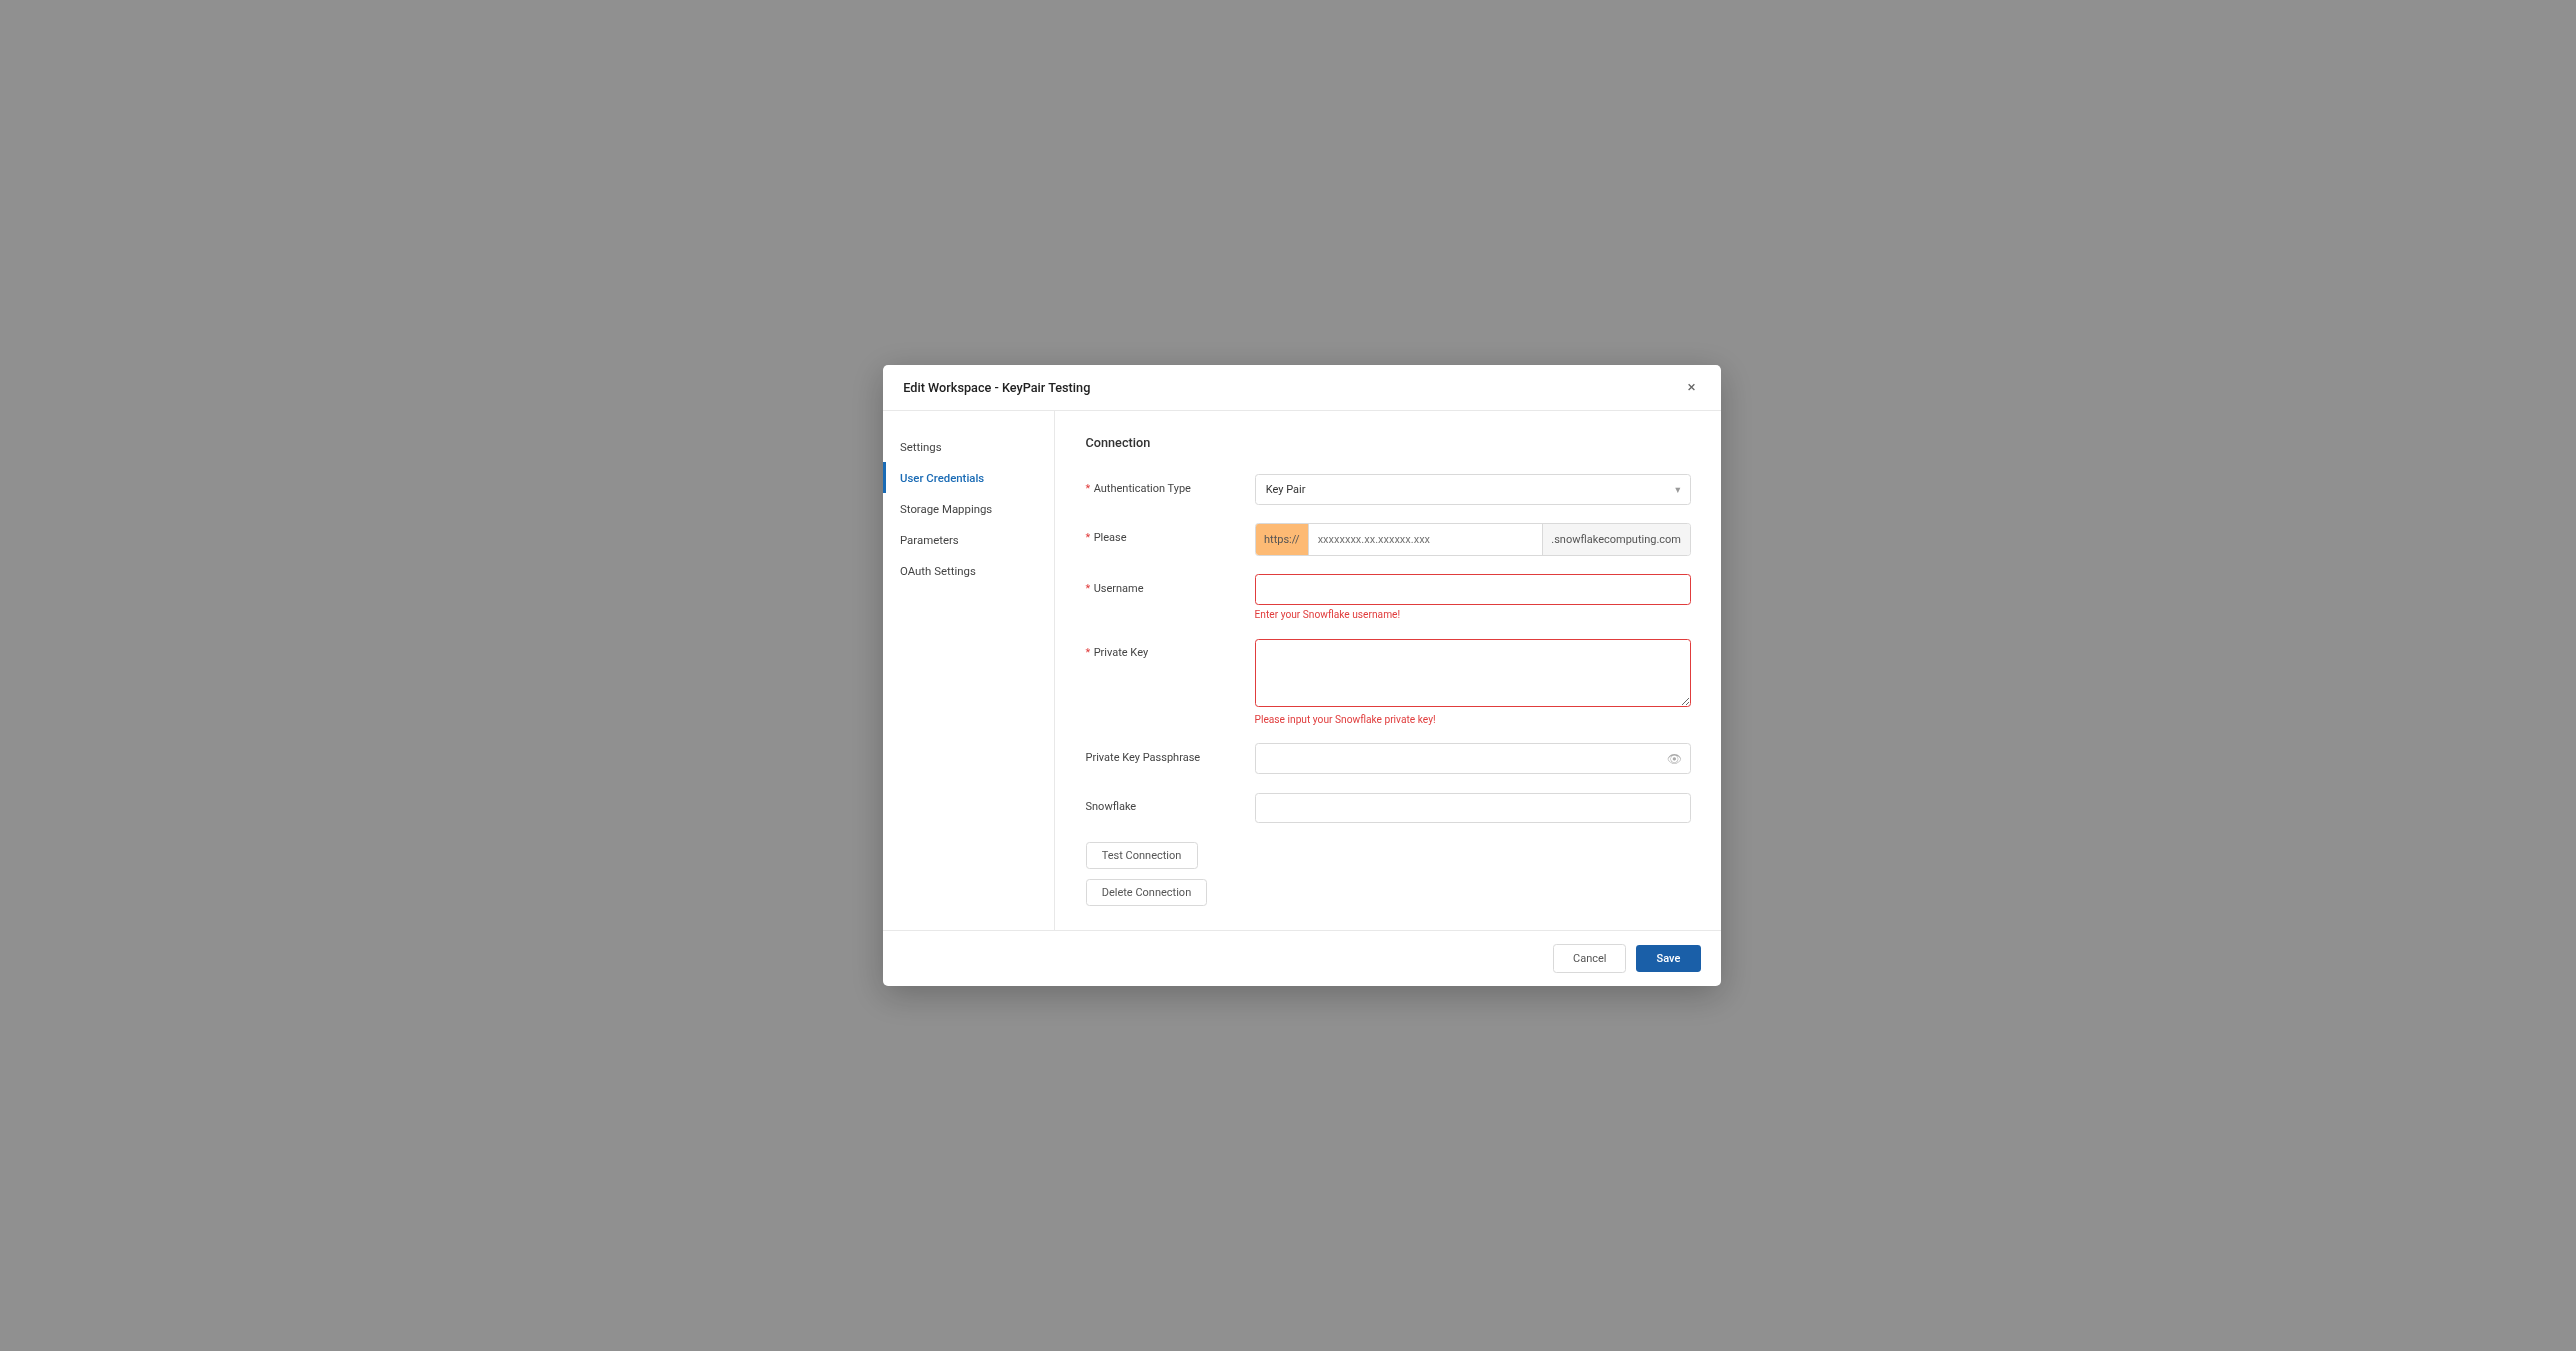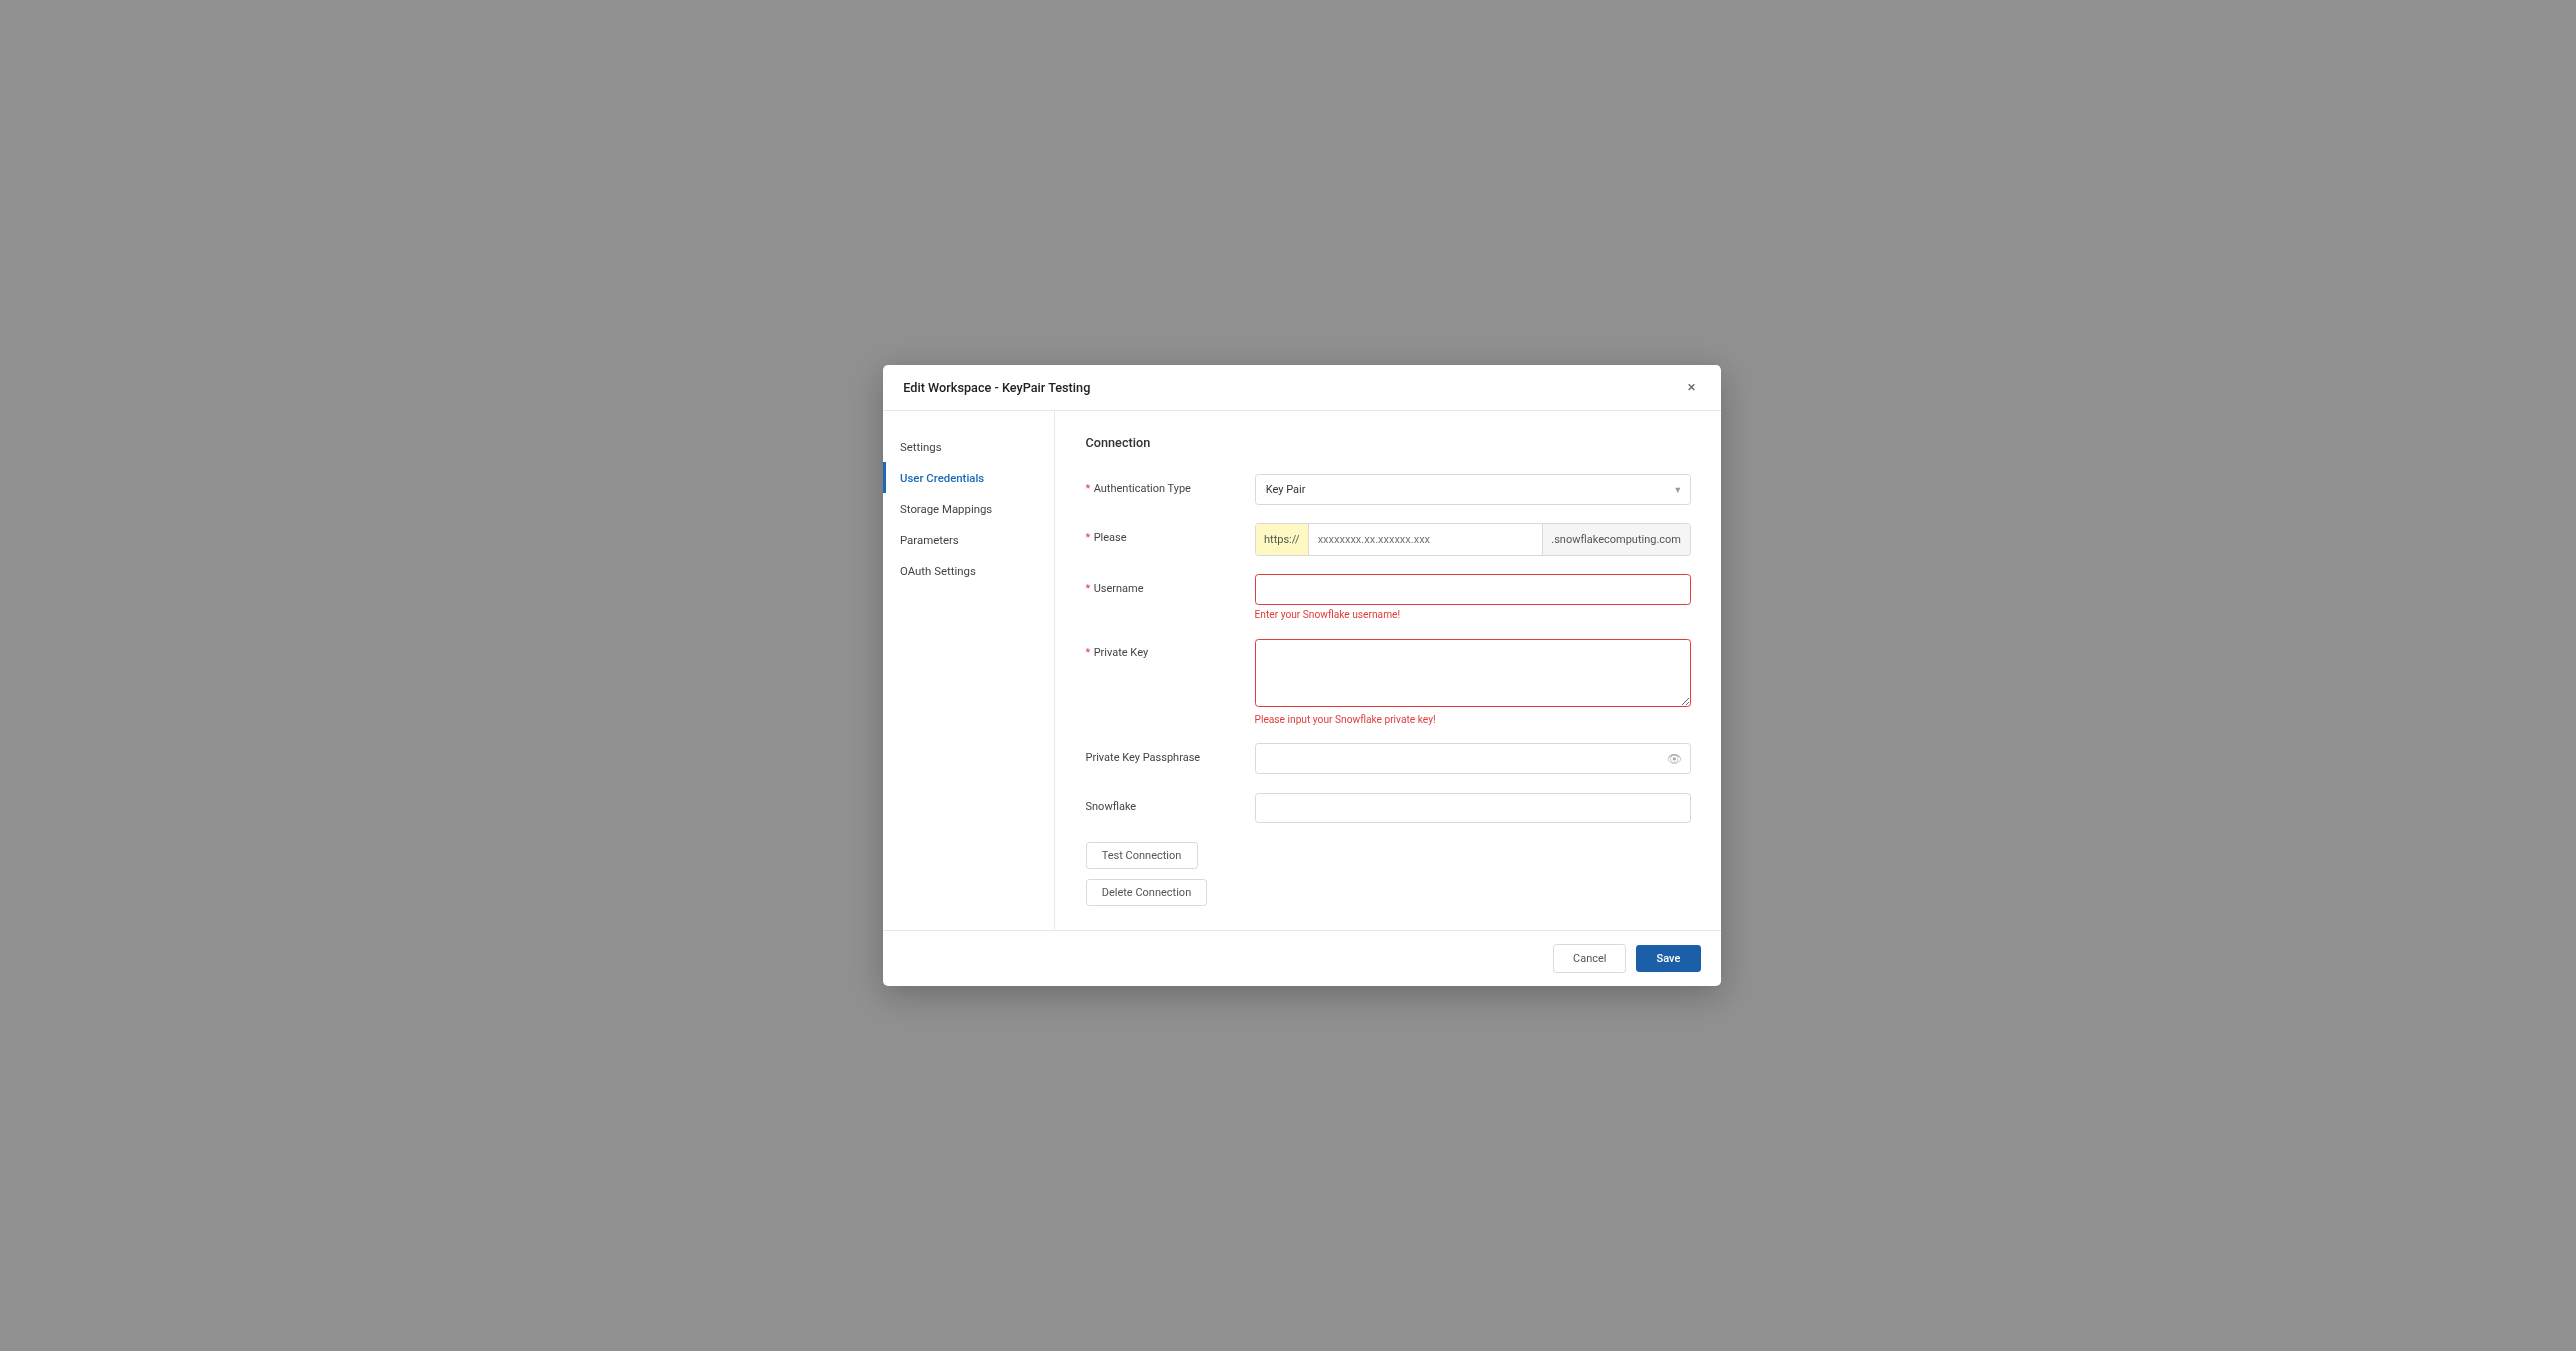--- a/index.html
+++ b/index.html
@@ -157,21 +157,21 @@
 
     .account-input-group {
       display: flex;
       align-items: center;
       border: 0.8px solid #d9d9d9;
       border-radius: 3.4px;
       overflow: hidden;
     }
 
     .account-prefix {
-      background: #fef9c3;
+      background: #fdba74;
       padding: 0 8.5px;
       height: 30.5px;
       display: flex;
       align-items: center;
       font-size: 11px;
       color: #555;
       border-right: 0.8px solid #d9d9d9;
       flex-shrink: 0;
     }
 

